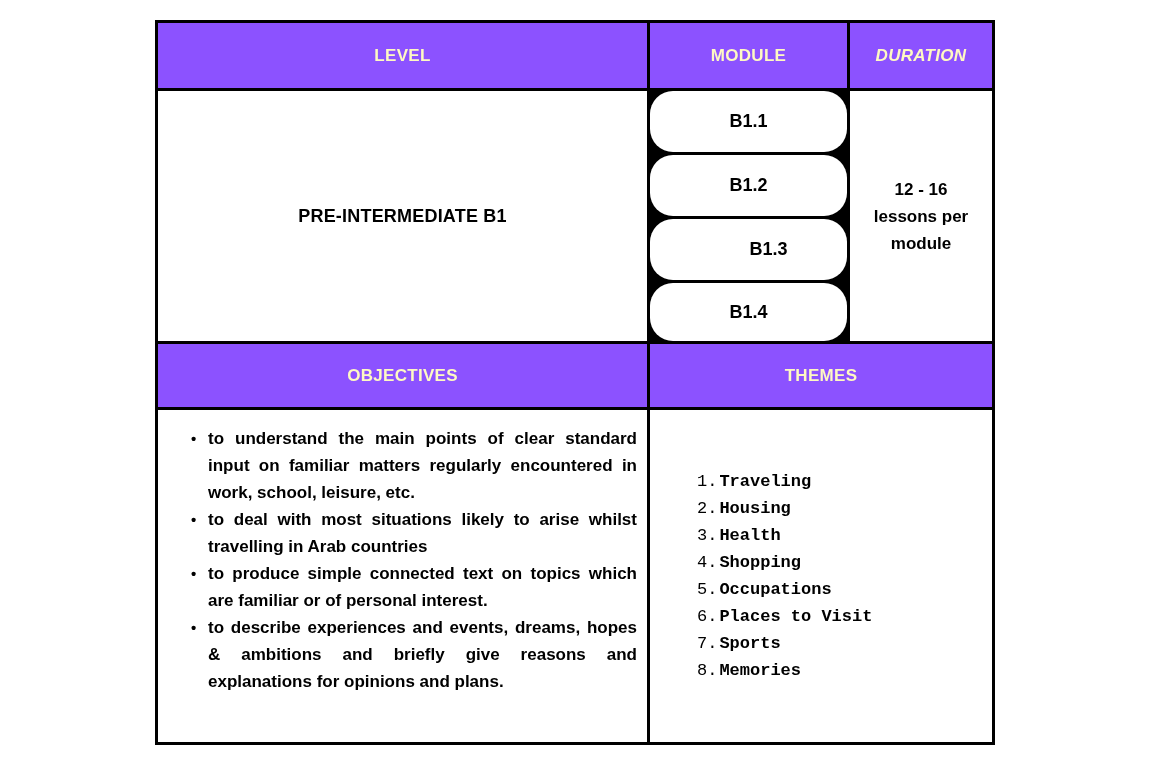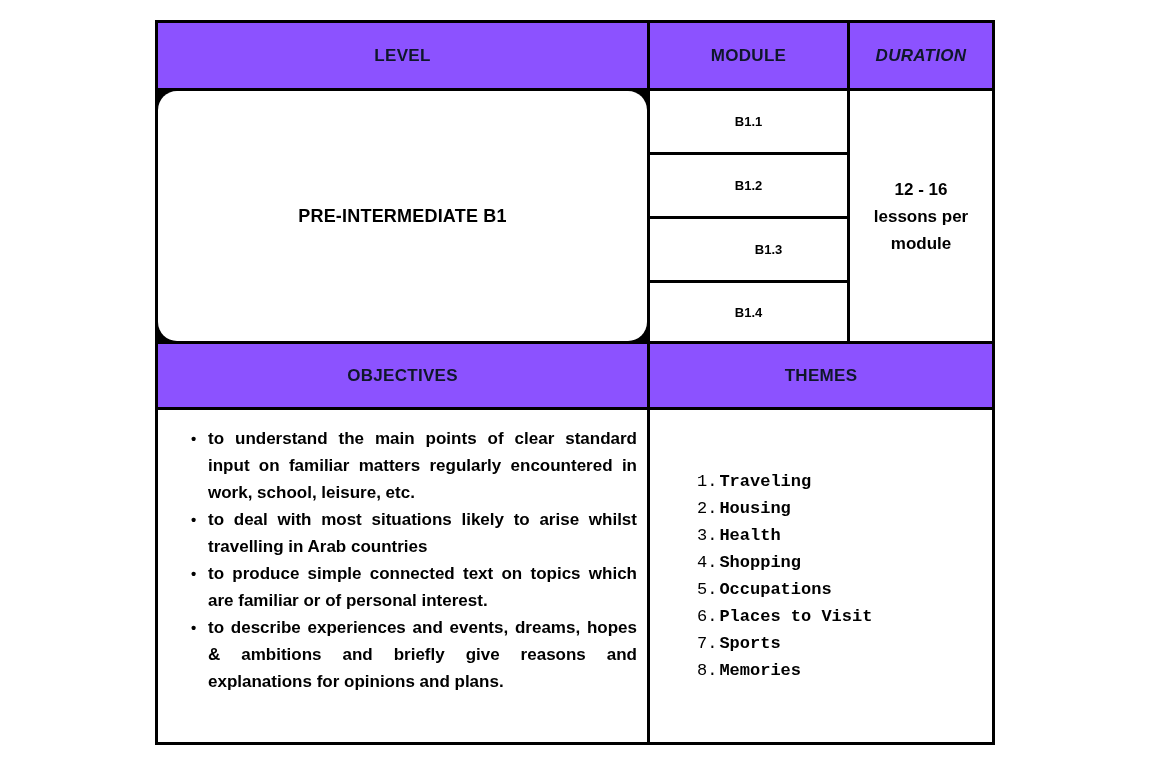--- a/index.html
+++ b/index.html
@@ -19,46 +19,46 @@
     display: grid;
     grid-template-columns: 489px 197px 142px;
     grid-template-rows: 65px 61px 61px 61px 58px 63px 1fr;
     gap: 3px;
     background: var(--border-c);
     border: 3px solid var(--border-c);
   }
   .cell { background: #ffffff; }
   .header {
     background: var(--header-bg);
-    color: #0f172a;
+    color: #fef9c3;
     display: flex; align-items: center; justify-content: center;
     font-weight: bold; font-size: 17px;
     letter-spacing: 0.3px;
   }
 
   .h-level       { grid-column: 1; grid-row: 1; }
   .h-module      { grid-column: 2; grid-row: 1; }
   .h-duration    { grid-column: 3; grid-row: 1; font-style: italic; }
-  .c-level       { grid-column: 1; grid-row: 2 / span 4; border-radius: 19px; }
+  .c-level       { grid-column: 1; grid-row: 2 / span 4; }
   .c-mod-1       { grid-column: 2; grid-row: 2; }
   .c-mod-2       { grid-column: 2; grid-row: 3; }
   .c-mod-3       { grid-column: 2; grid-row: 4; padding-left: 40px; }
   .c-mod-4       { grid-column: 2; grid-row: 5; }
   .c-duration    { grid-column: 3; grid-row: 2 / span 4; }
   .h-objectives  { grid-column: 1; grid-row: 6; }
   .h-themes      { grid-column: 2 / span 2; grid-row: 6; }
   .c-objectives  { grid-column: 1; grid-row: 7; }
   .c-themes      { grid-column: 2 / span 2; grid-row: 7; }
 
   .center-cell {
     display: flex; align-items: center; justify-content: center;
     font-weight: bold;
   }
   .c-level  { font-size: 18px; letter-spacing: 0.2px; }
-  .module-cell { font-size: 13px; }
+  .module-cell { font-size: 18px; border-radius: 23px; }
   .duration-text {
     white-space: pre-line;
     text-align: center;
     font-weight: bold;
     font-size: 17px;
     line-height: 27px;
   }
 
   .c-objectives { padding: 15px 10px 0 20px; }
   .objectives-list {

